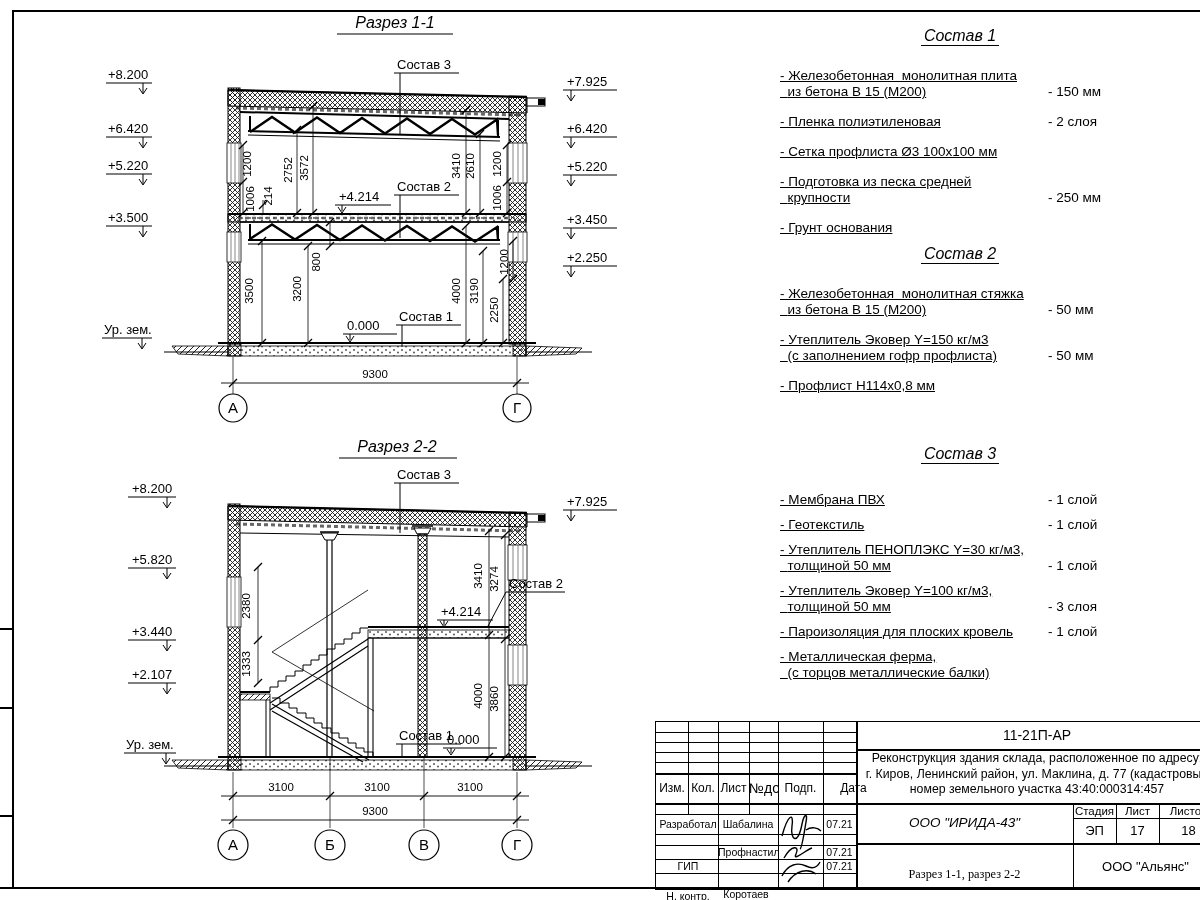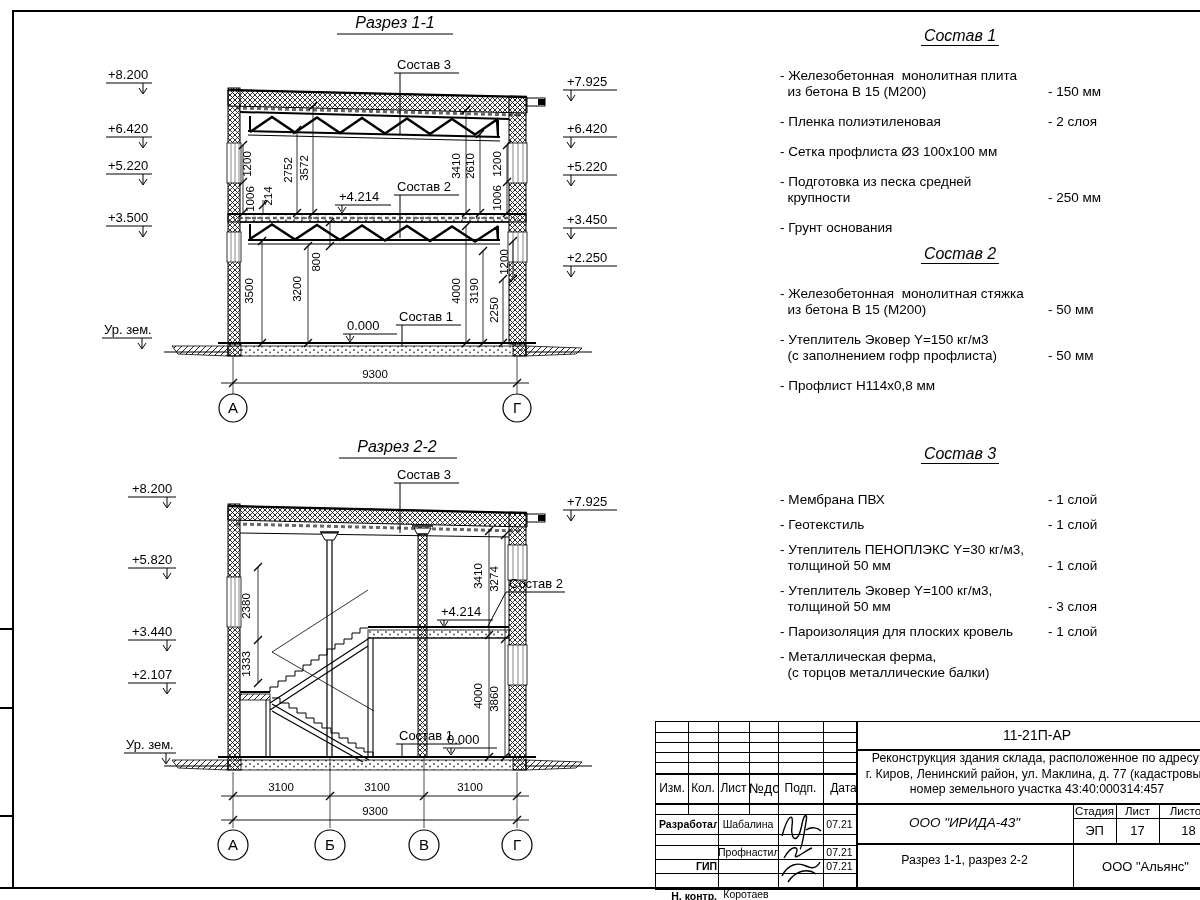--- a/index.html
+++ b/index.html
@@ -16,28 +16,28 @@
   .d{font-size:11.5px;}
   .ax{font-size:15px;}
   
   .comps{position:absolute;left:780px;top:0;width:400px;height:720px;font-size:13.5px;line-height:16px;}
   .comp{position:absolute;left:0;width:360px;}
   .ctitle{margin:0 0 24px 0;font-size:16px;font-style:italic;font-weight:normal;text-align:center;}
   .ctitle span{border-bottom:1.4px solid #000;padding:0 3px 1px 3px;}
   .c3 .ctitle{margin-bottom:30px;}
   .item{position:relative;margin-bottom:14px;min-height:16px;}
   .c3 .item{margin-bottom:9px;}
-  .nm{white-space:pre-wrap;}
+  .nm{white-space:pre-wrap;text-decoration:underline;}
   .val{position:absolute;left:268px;bottom:0;white-space:nowrap;}
   
   .tb{position:absolute;left:655px;top:721px;width:562px;height:167px;border:1.8px solid #000;box-sizing:content-box;}
   .tb .h{position:absolute;background:#000;height:1.2px;}
   .tb .v{position:absolute;background:#000;width:1.2px;}
   .tb .cell{position:absolute;overflow:hidden;text-align:center;}
-  .tb .lft{text-align:right;font-weight:bold;}
+  .tb .lft{text-align:center;}
   .code{font-size:14px;}
   .desc{font-size:12.3px;line-height:15.5px;}
   .org{font-size:13.5px;font-style:italic;}
   .small{font-size:10.5px;}
   .hdr{font-size:12px;}
   .hdr-s{font-size:14px;}
   .stg{font-size:11.5px;}
   .stgv{font-size:13px;}
   .sig{position:absolute;}
 </style>
@@ -498,21 +498,21 @@
     <i class="h" style="left:200px;top:27px;width:362px;height:1.5px;"></i>
     <i class="h" style="left:200px;top:81px;width:362px;height:1.5px;"></i>
     <i class="h" style="left:417px;top:96px;width:145px;"></i>
     <i class="h" style="left:200px;top:121px;width:362px;height:1.5px;"></i>
 
     <div class="cell hdr" style="left:0;top:51px;width:32px;height:30px;line-height:30px;">Изм.</div>
     <div class="cell hdr" style="left:32px;top:51px;width:30px;height:30px;line-height:30px;">Кол.</div>
     <div class="cell hdr" style="left:62px;top:51px;width:31px;height:30px;line-height:30px;">Лист</div>
     <div class="cell hdr-s" style="left:93px;top:51px;width:29px;height:30px;line-height:30px;">№док.</div>
     <div class="cell hdr" style="left:122px;top:51px;width:45px;height:30px;line-height:30px;">Подп.</div>
-    <div class="cell hdr" style="left:167px;top:51px;width:41px;height:30px;line-height:30px;">Дата</div>
+    <div class="cell hdr" style="left:177px;top:51px;width:41px;height:30px;line-height:30px;">Дата</div>
 
     <div class="cell small lft" style="left:3px;top:92px;width:58px;height:20px;line-height:20px;">Разработал</div>
     <div class="cell small" style="left:62px;top:92px;width:60px;height:20px;line-height:20px;">Шабалина</div>
     <div class="cell small" style="left:167px;top:92px;width:33px;height:20px;line-height:20px;">07.21</div>
     <div class="cell small lft" style="left:3px;top:123px;width:58px;height:14px;line-height:14px;margin-top:44px;">Н. контр.</div>
     <div class="cell small" style="left:62px;top:123px;width:60px;height:14px;line-height:14px;">Профнастил</div>
     <div class="cell small" style="left:167px;top:123px;width:33px;height:14px;line-height:14px;">07.21</div>
     <div class="cell small lft" style="left:3px;top:137px;width:58px;height:14px;line-height:14px;">ГИП</div>
     <div class="cell small" style="left:60px;top:137px;width:60px;height:14px;line-height:14px;margin-top:28px;">Коротаев</div>
     <div class="cell small" style="left:167px;top:137px;width:33px;height:14px;line-height:14px;">07.21</div>
@@ -530,17 +530,17 @@
       <div>г. Киров, Ленинский район, ул. Маклина, д. 77 (кадастровый</div>
       <div>номер земельного участка 43:40:000314:457</div>
     </div>
     <div class="cell org" style="left:200px;top:81px;width:217px;height:40px;line-height:40px;">ООО "ИРИДА-43"</div>
     <div class="cell stg" style="left:417px;top:82px;width:43px;height:14px;line-height:14px;">Стадия</div>
     <div class="cell stg" style="left:460px;top:82px;width:43px;height:14px;line-height:14px;">Лист</div>
     <div class="cell stg" style="left:503px;top:82px;width:59px;height:14px;line-height:14px;">Листов</div>
     <div class="cell stgv" style="left:417px;top:97px;width:43px;height:23px;line-height:23px;">ЭП</div>
     <div class="cell stgv" style="left:460px;top:97px;width:43px;height:23px;line-height:23px;">17</div>
     <div class="cell stgv" style="left:503px;top:97px;width:59px;height:23px;line-height:23px;">18</div>
-    <div class="cell desc" style="left:200px;top:116px;width:217px;height:45px;line-height:45px;">Разрез 1-1, разрез 2-2</div>
+    <div class="cell desc" style="left:200px;top:130px;width:217px;height:45px;line-height:45px;font-family:Liberation Serif, serif;">Разрез 1-1, разрез 2-2</div>
     <div class="cell stgv" style="left:417px;top:122px;width:145px;height:45px;line-height:45px;">ООО "Альянс"</div>
   </div>
 
 </div>
 
 </body></html>

